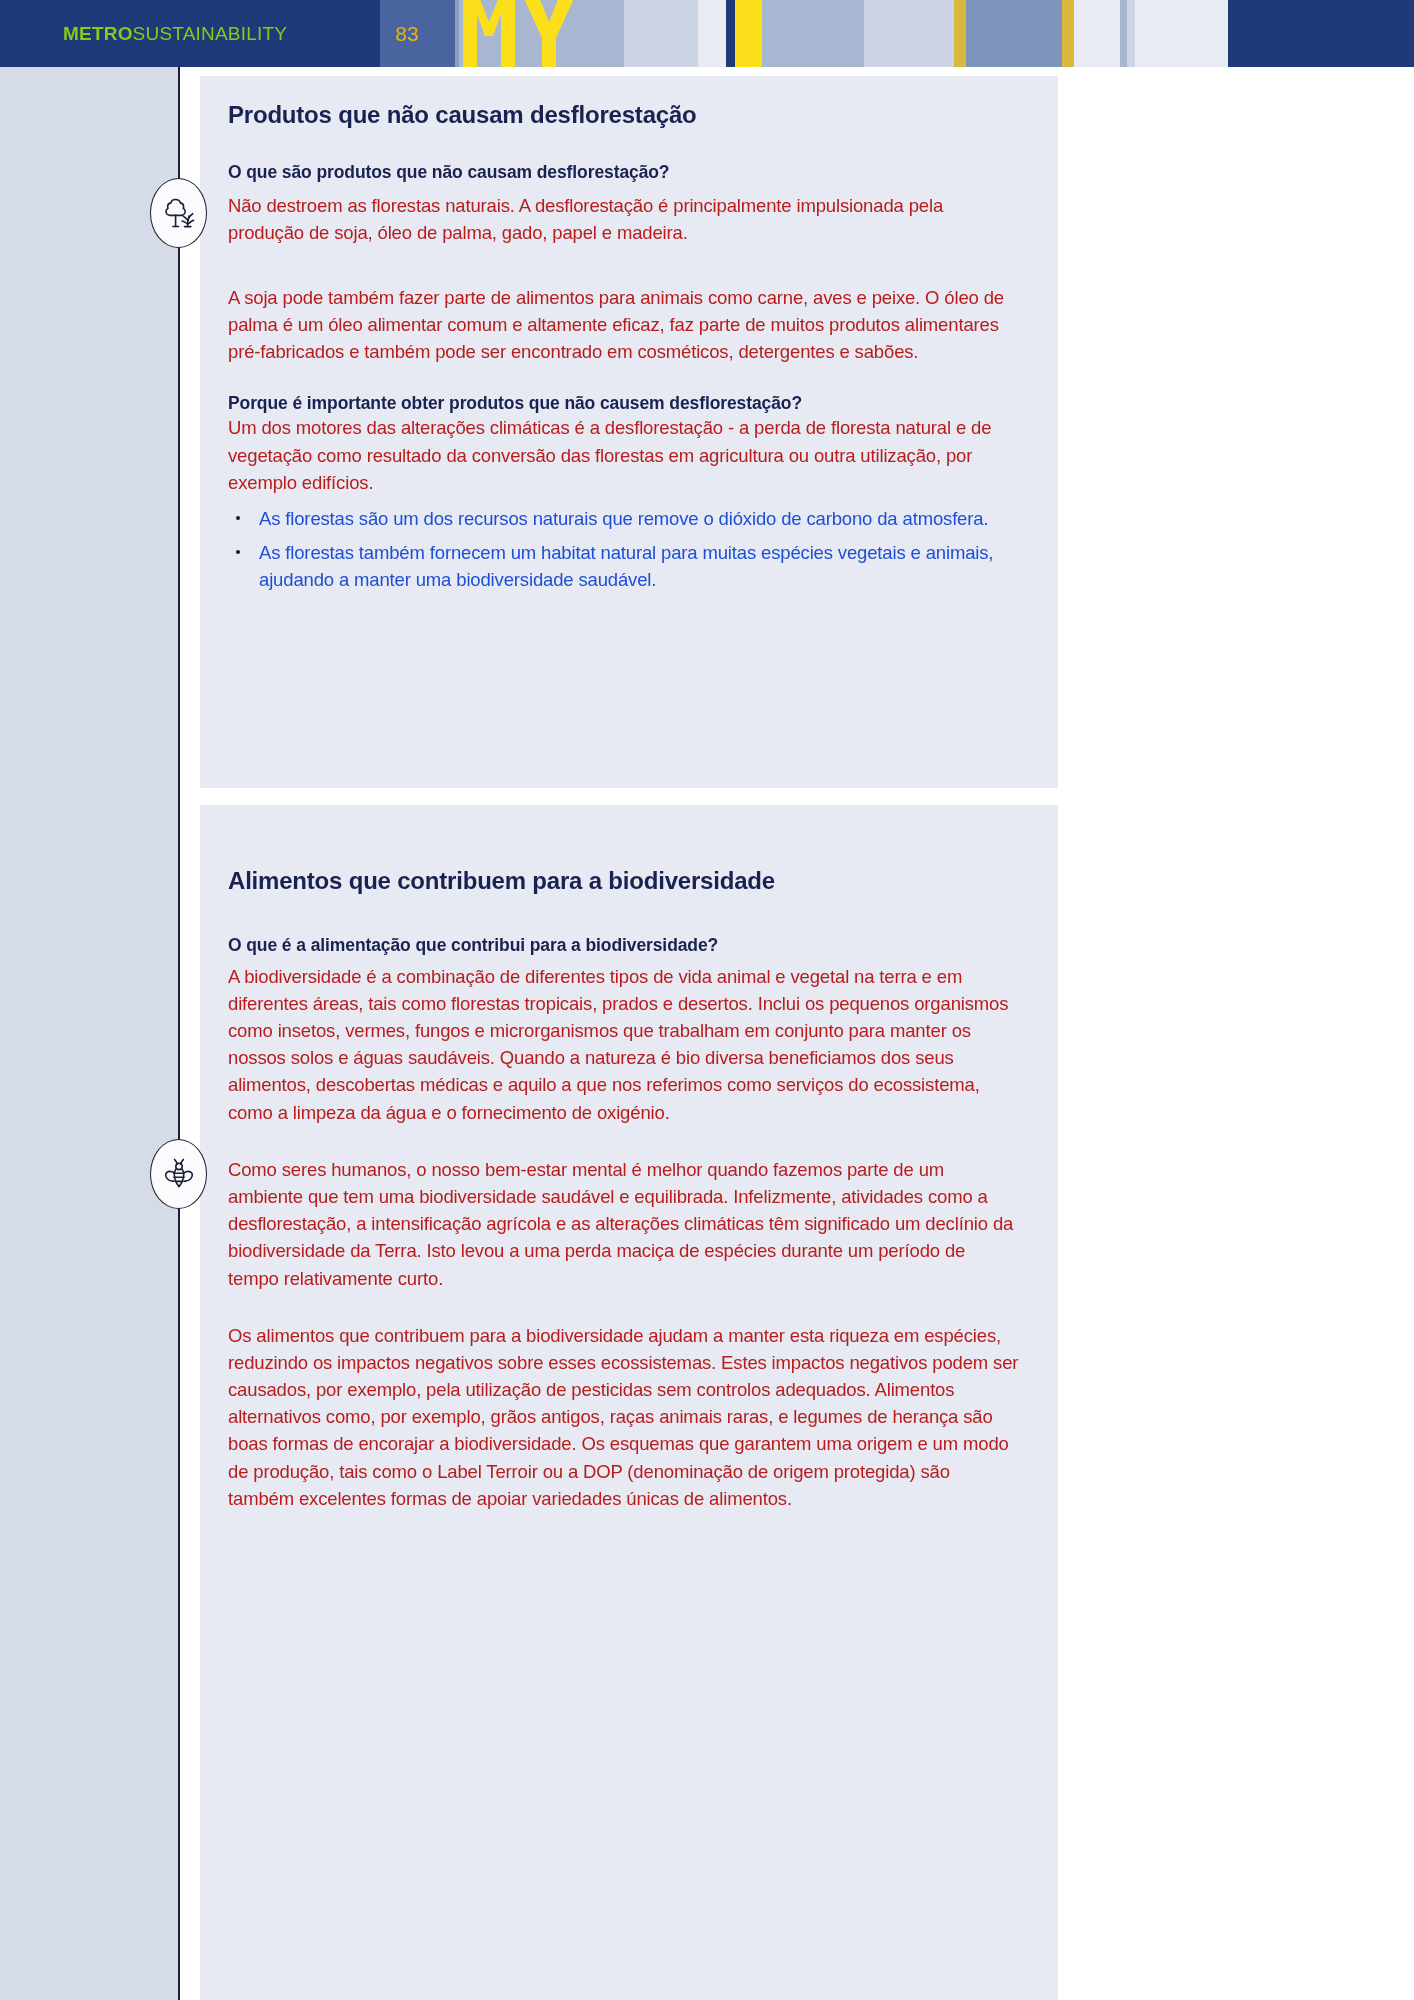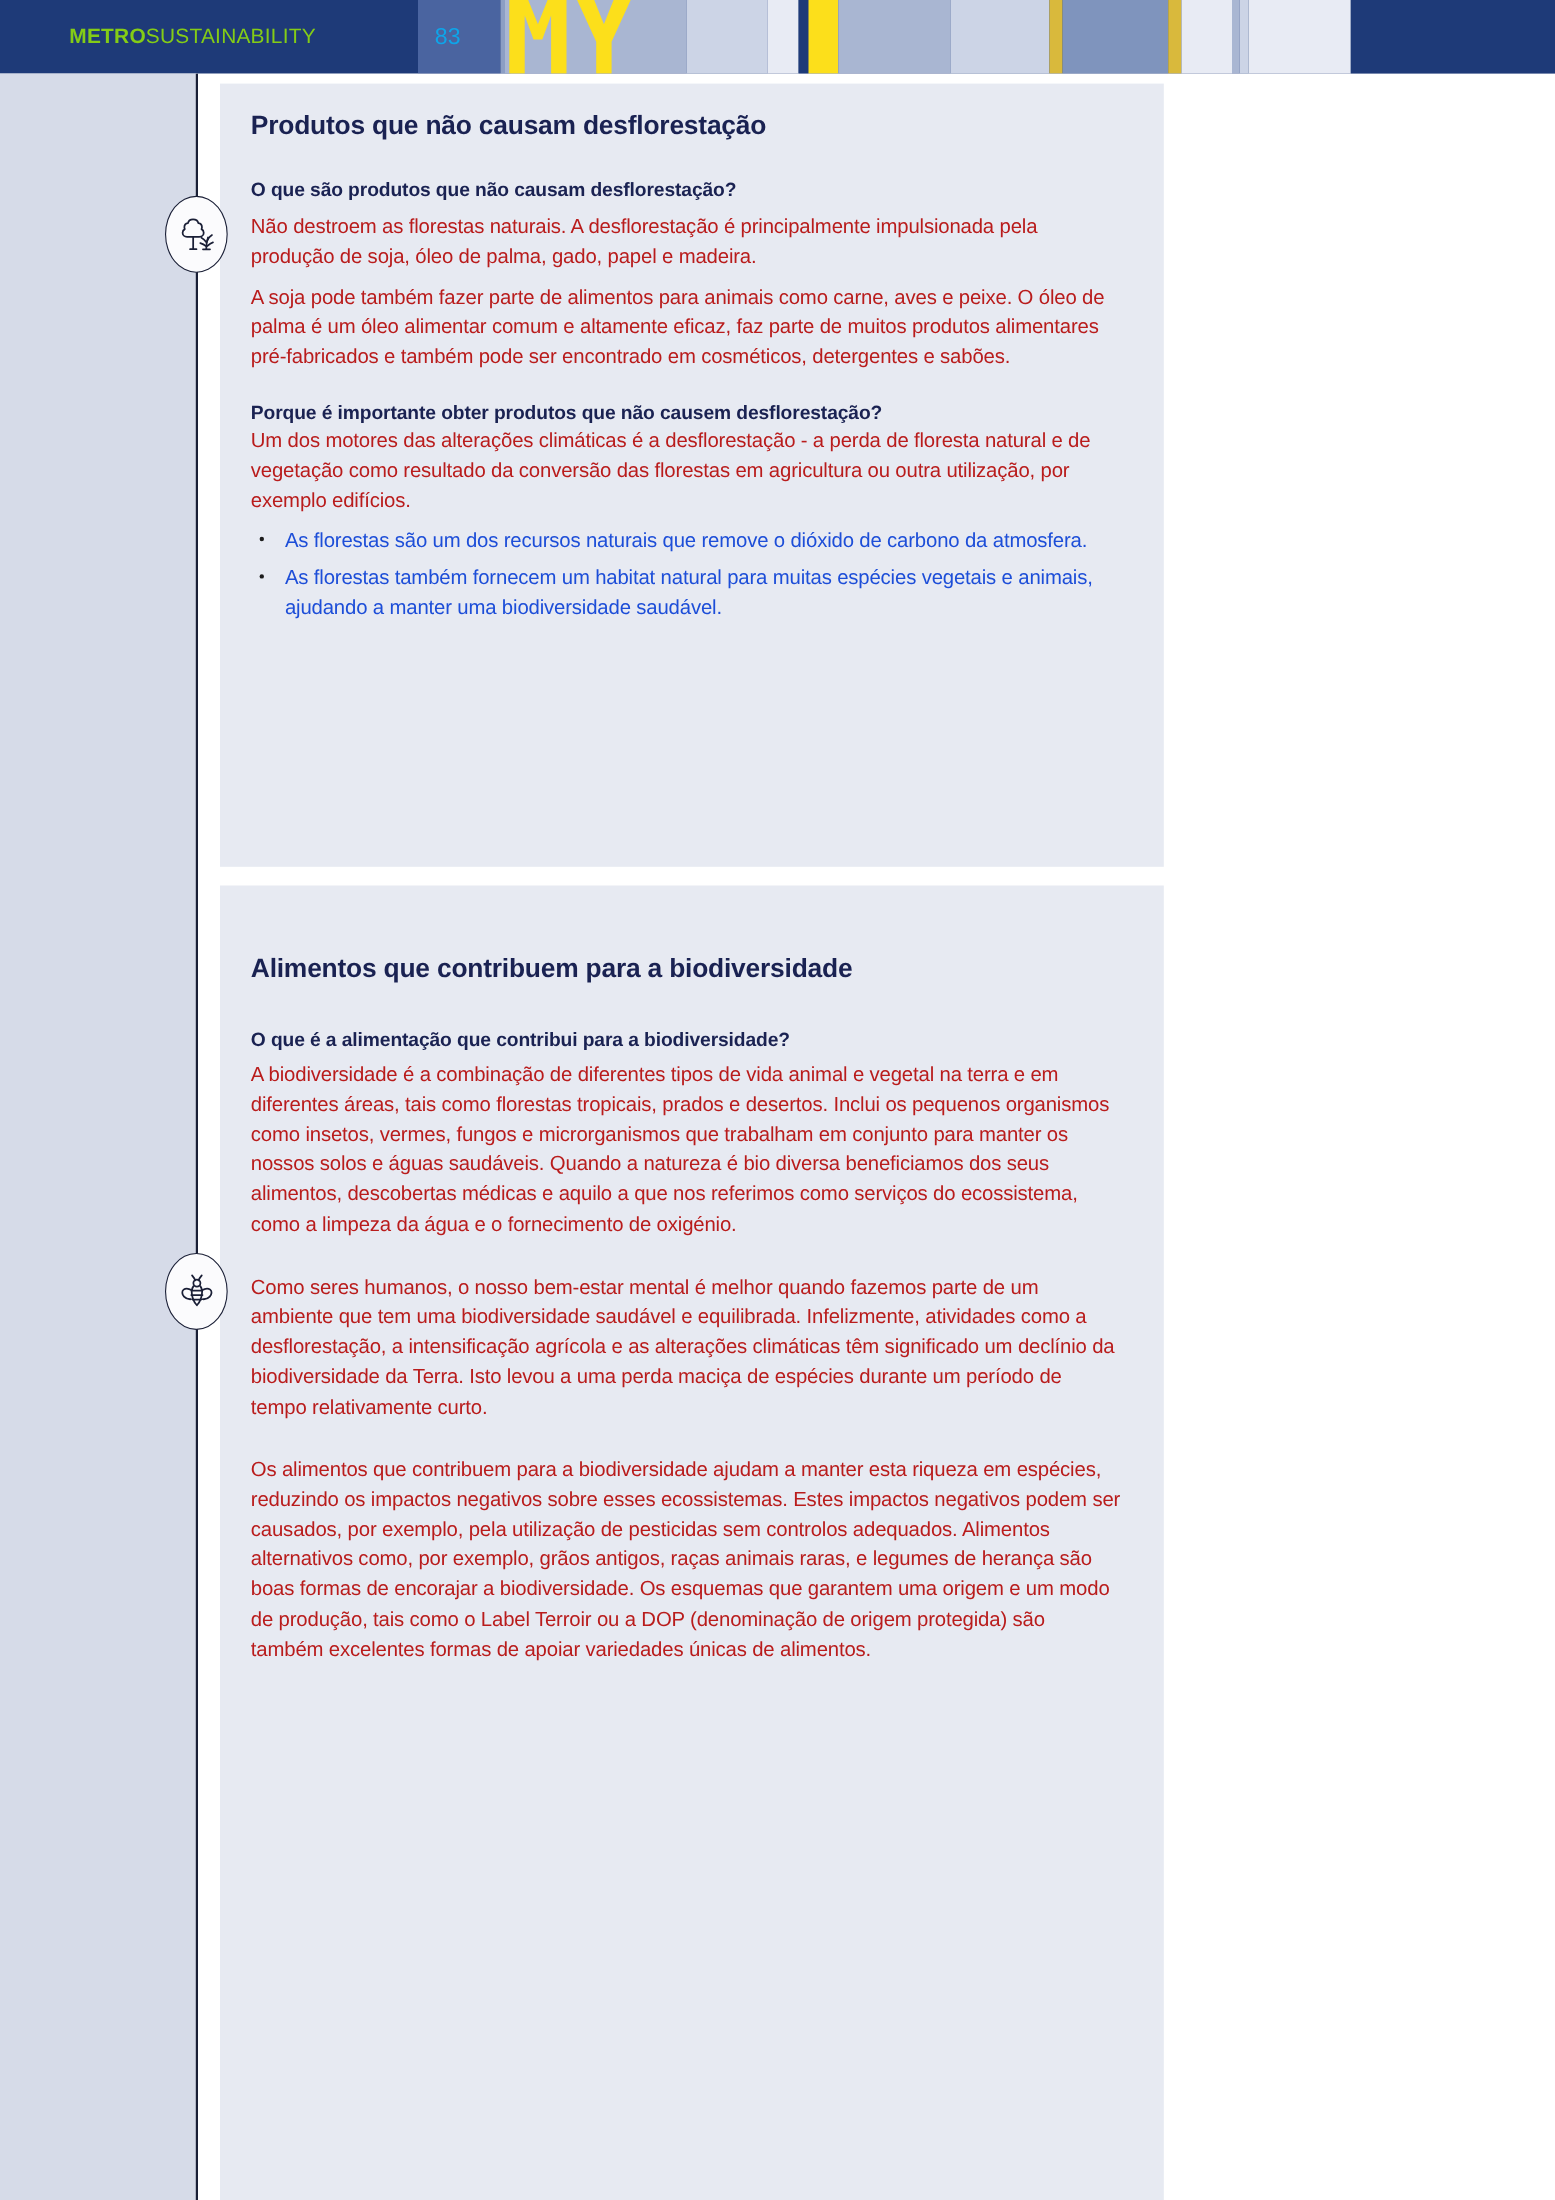--- a/index.html
+++ b/index.html
@@ -28,21 +28,21 @@
   .brand-sust  { font-weight:normal; font-stretch:condensed; }
 
   .header-stripes {
     position:absolute; left:380px; top:0; width:1034px; height:67px;
   }
   .stripe { position:absolute; top:0; height:67px; }
 
   .page-number {
     position:absolute; left:380px; top:0; width:54px; height:67px;
     display:flex; align-items:center; justify-content:center;
-    color:#0ea5e9; font-size:21px; font-weight:normal;
+    color:#eab308; font-size:21px; font-weight:normal;
     z-index:6;
     border-radius:11px;
   }
 
   .logo-my {
     position:absolute; left:459px; top:0; width:118px; height:67px;
     z-index:7;
   }
 
   
@@ -176,21 +176,21 @@
   <div class="timeline"></div>
 
   <div class="panel panel-1">
     <div class="panel-inner">
       <h2 class="section-title" style="margin-top:25px;">Produtos que não causam desflorestação</h2>
 
       <h3 class="sub-title" style="margin-top:32px;">O que são produtos que não causam desflorestação?</h3>
 
       <p class="body-text" style="margin-top:8px;">Não destroem as florestas naturais. A desflorestação é principalmente impulsionada pela produção de soja, óleo de palma, gado, papel e madeira.</p>
 
-      <p class="body-text" style="margin-top:10px;">A soja pode também fazer parte de alimentos para animais como carne, aves e peixe. O óleo de palma é um óleo alimentar comum e altamente eficaz, faz parte de muitos produtos alimentares pré-fabricados e também pode ser encontrado em cosméticos, detergentes e sabões.</p>
+      <p class="body-text" style="margin-top:38px;">A soja pode também fazer parte de alimentos para animais como carne, aves e peixe. O óleo de palma é um óleo alimentar comum e altamente eficaz, faz parte de muitos produtos alimentares pré-fabricados e também pode ser encontrado em cosméticos, detergentes e sabões.</p>
 
       <h3 class="sub-title" style="margin-top:27px;">Porque é importante obter produtos que não causem desflorestação?</h3>
 
       <p class="body-text" style="margin-top:0;">Um dos motores das alterações climáticas é a desflorestação - a perda de floresta natural e de vegetação como resultado da conversão das florestas em agricultura ou outra utilização, por exemplo edifícios.</p>
 
       <ul class="bullets">
         <li>As florestas são um dos recursos naturais que remove o dióxido de carbono da atmosfera.</li>
         <li>As florestas também fornecem um habitat natural para muitas espécies vegetais e animais, ajudando a manter uma biodiversidade saudável.</li>
       </ul>
     </div>

